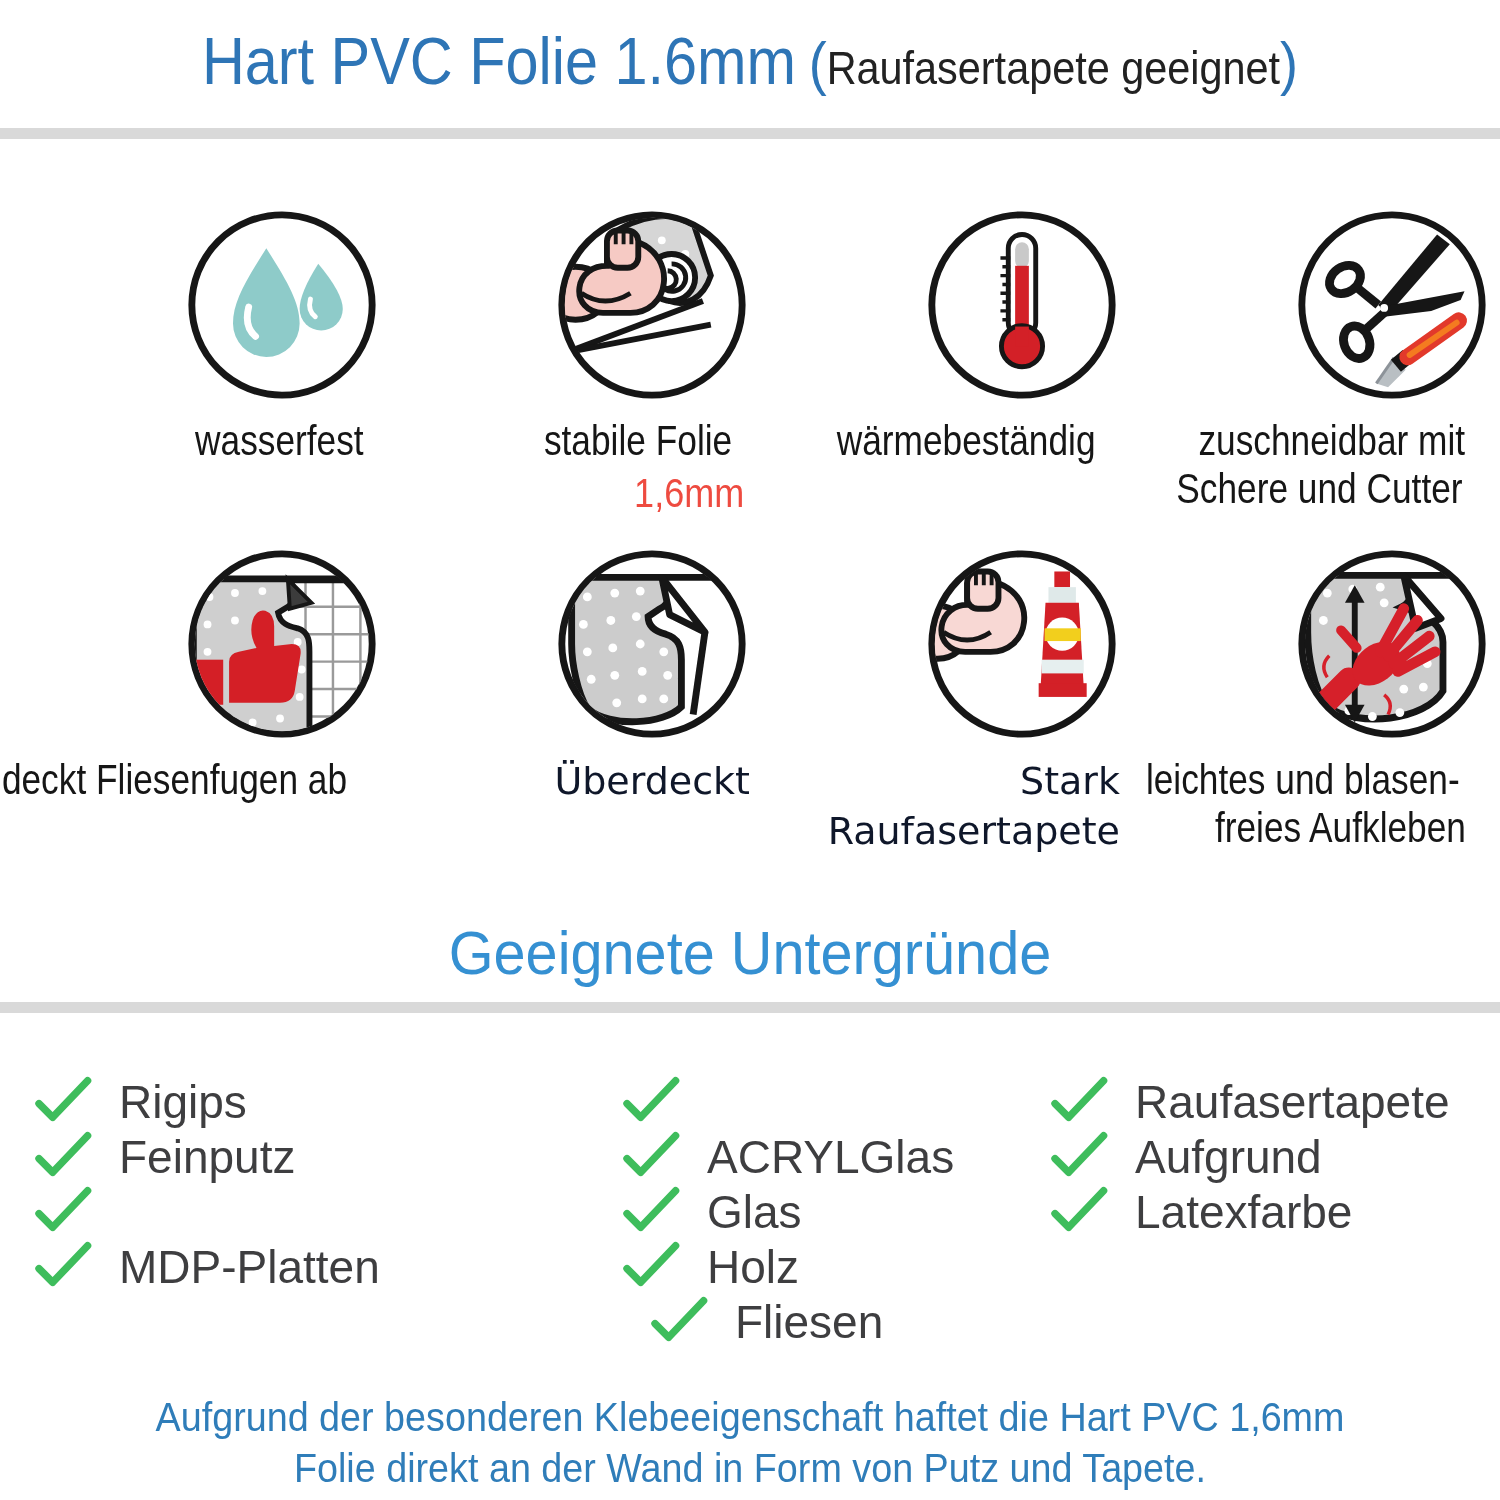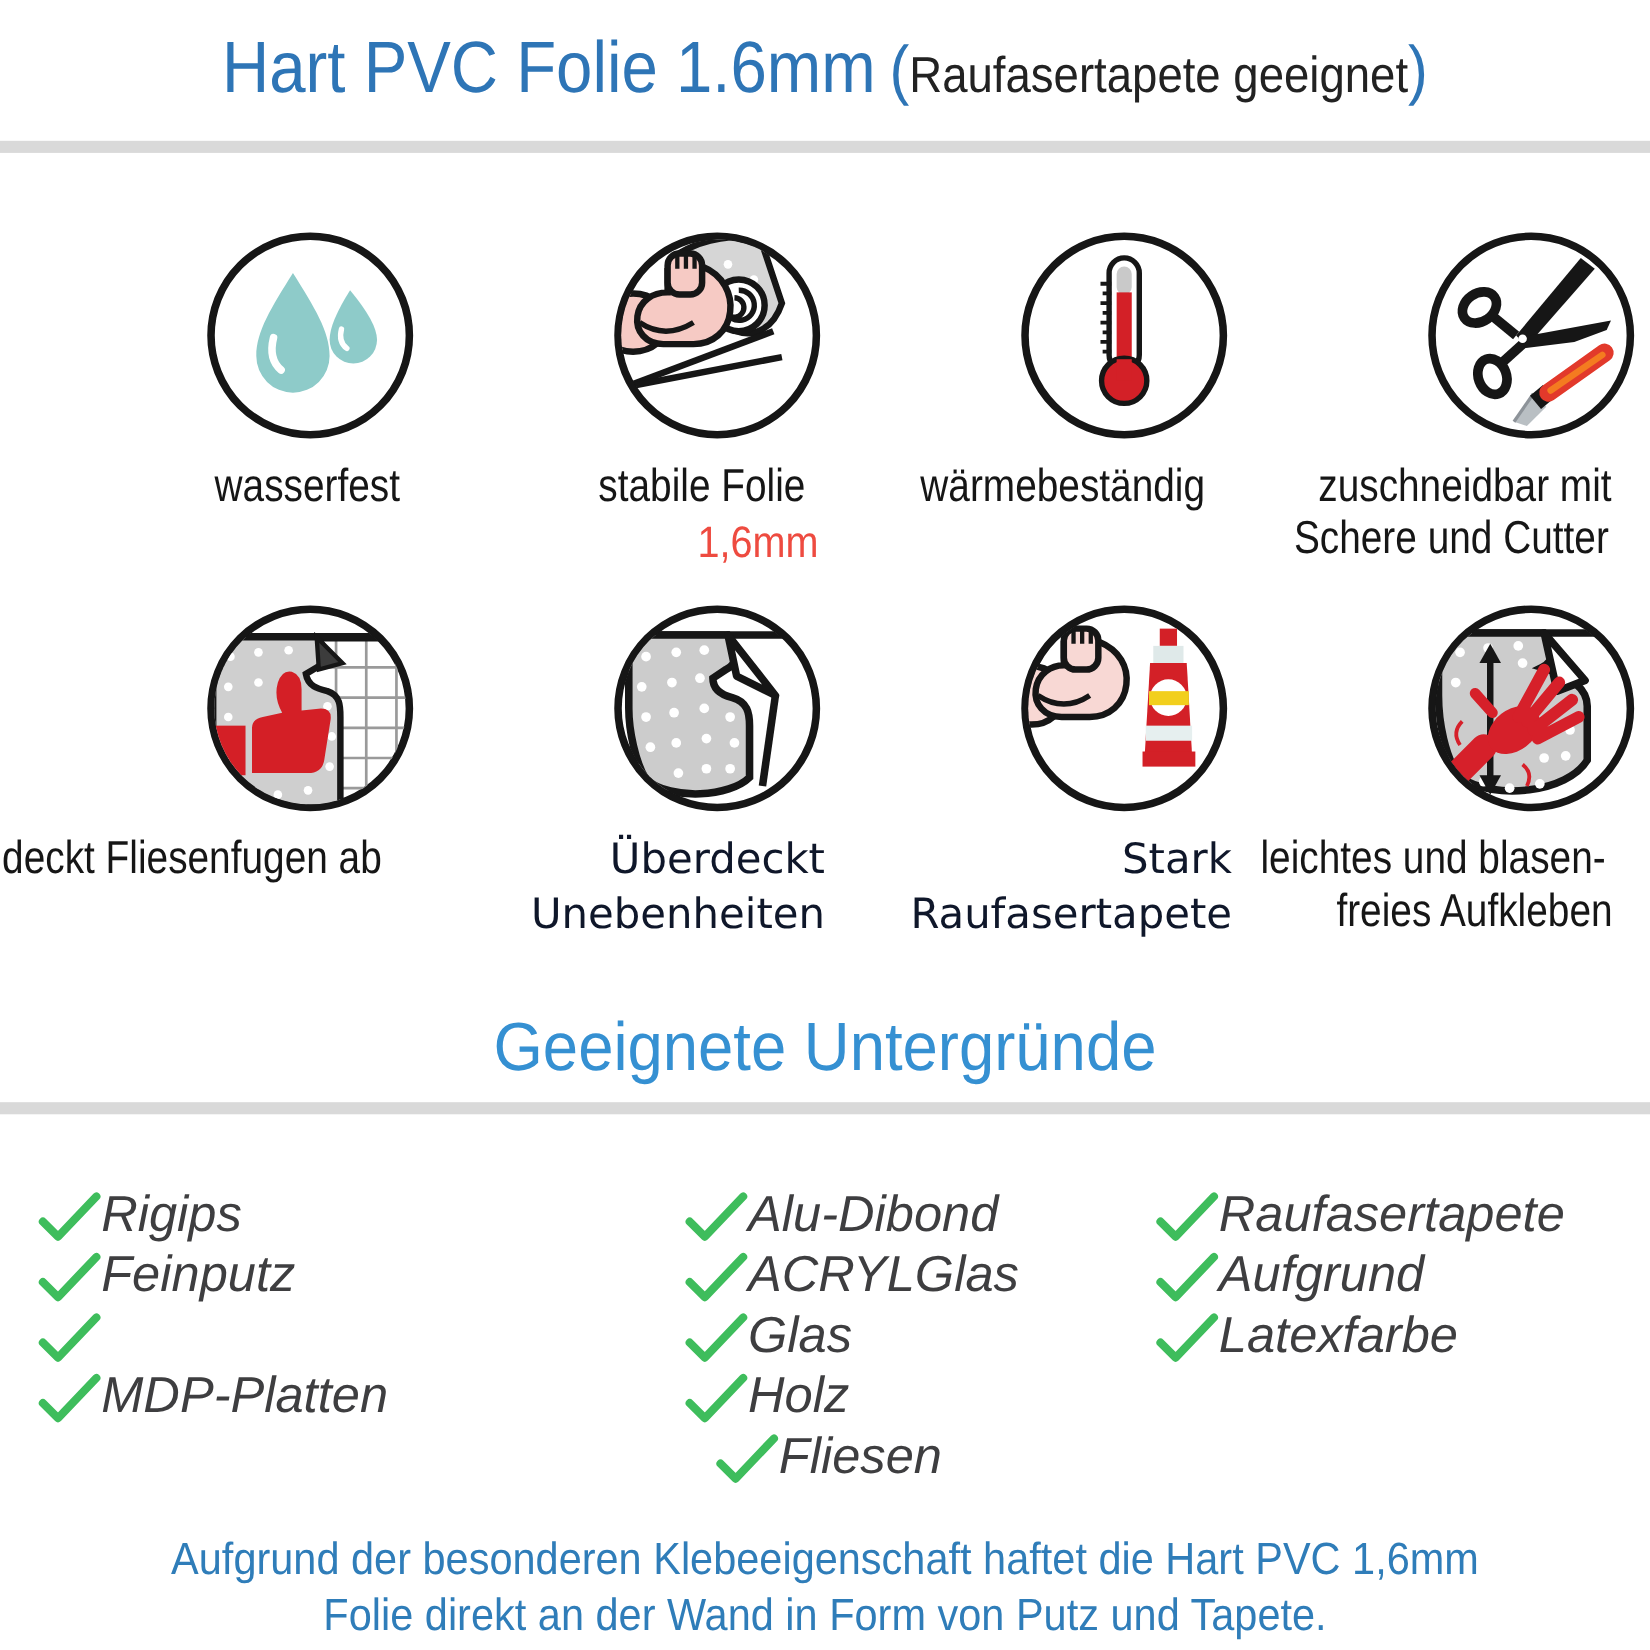--- a/index.html
+++ b/index.html
@@ -23,21 +23,21 @@
   .narrow{transform:scaleX(.84);transform-origin:center;white-space:nowrap;}
   .wide{font-family:"DejaVu Sans",sans-serif;font-size:38px;line-height:50px;color:#0f172a;}
   .f-sub{font-size:40px;color:#ee4b40;margin-top:6px;transform:scaleX(.9);}
   
   .surfaces-heading{margin:64px 0 16px;text-align:center;font-weight:normal;
         font-size:62px;line-height:66px;color:#3590d2;transform:scaleX(.93);transform-origin:center;}
   .surfaces{display:flex;margin-top:62px;padding-left:34px;}
   .s-col{display:flex;flex-direction:column;}
   .s-col1{width:588px;}
   .s-col2{width:428px;}
-  .s-item{display:flex;align-items:flex-end;height:55px;font-style:italic;}
+  .s-item{display:flex;align-items:flex-start;height:55px;gap:27px;}
   .s-item.indent{margin-left:28px;}
   .check{width:58px;height:48px;flex:none;}
   .s-label{font-size:46px;color:#3e3e40;white-space:nowrap;}
   
   .footer{margin-top:42px;text-align:center;font-size:41px;line-height:51px;color:#2f7db9;
           transform:scaleX(.92);transform-origin:center;}
 </style>
 </head>
 <body>
 
@@ -185,21 +185,20 @@
             <circle cx="116" cy="132" r="4.5" fill="#fff"></circle>
             <circle cx="90" cy="128" r="4.5" fill="#fff"></circle>
           <circle cx="62" cy="132" r="4.5" fill="#fff"></circle>
             <circle cx="38" cy="136" r="4.5" fill="#fff"></circle>
             <circle cx="90" cy="156" r="4.5" fill="#fff"></circle>
           <circle cx="64" cy="160" r="4.5" fill="#fff"></circle>
             <circle cx="112" cy="156" r="4.5" fill="#fff"></circle>
         </g>
       </svg>
       <div class="f-label wide" style="margin-top:14px">Überdeckt</div>
-      <div class="f-label wide" style="margin-top:0">Unebenheiten</div>
     </div>
 
     <div class="feature">
       <svg class="icon" viewBox="0 0 200 200">
         <defs>
             <clipPath id="c7">
               <circle cx="100" cy="100" r="89"></circle>
             </clipPath>
           </defs>
         <circle cx="100" cy="100" r="92" fill="#fff" stroke="#161616" stroke-width="7"></circle>
@@ -290,21 +289,20 @@
           </svg>
         <span class="s-label">MDP-Platten</span>
       </div>
     </div>
 
     <div class="s-col s-col2">
       <div class="s-item">
         <svg class="check" viewBox="0 0 100 84">
             <path d="M8 50 L32 74 L93 10" fill="none" stroke="#3ebd5c" stroke-width="13" stroke-linecap="round" stroke-linejoin="round"></path>
           </svg>
-        <span class="s-label">Alu-Dibond</span>
       </div>
       <div class="s-item">
         <svg class="check" viewBox="0 0 100 84">
             <path d="M8 50 L32 74 L93 10" fill="none" stroke="#3ebd5c" stroke-width="13" stroke-linecap="round" stroke-linejoin="round"></path>
           </svg>
         <span class="s-label">ACRYLGlas</span>
       </div>
       <div class="s-item">
         <svg class="check" viewBox="0 0 100 84">
             <path d="M8 50 L32 74 L93 10" fill="none" stroke="#3ebd5c" stroke-width="13" stroke-linecap="round" stroke-linejoin="round"></path>

